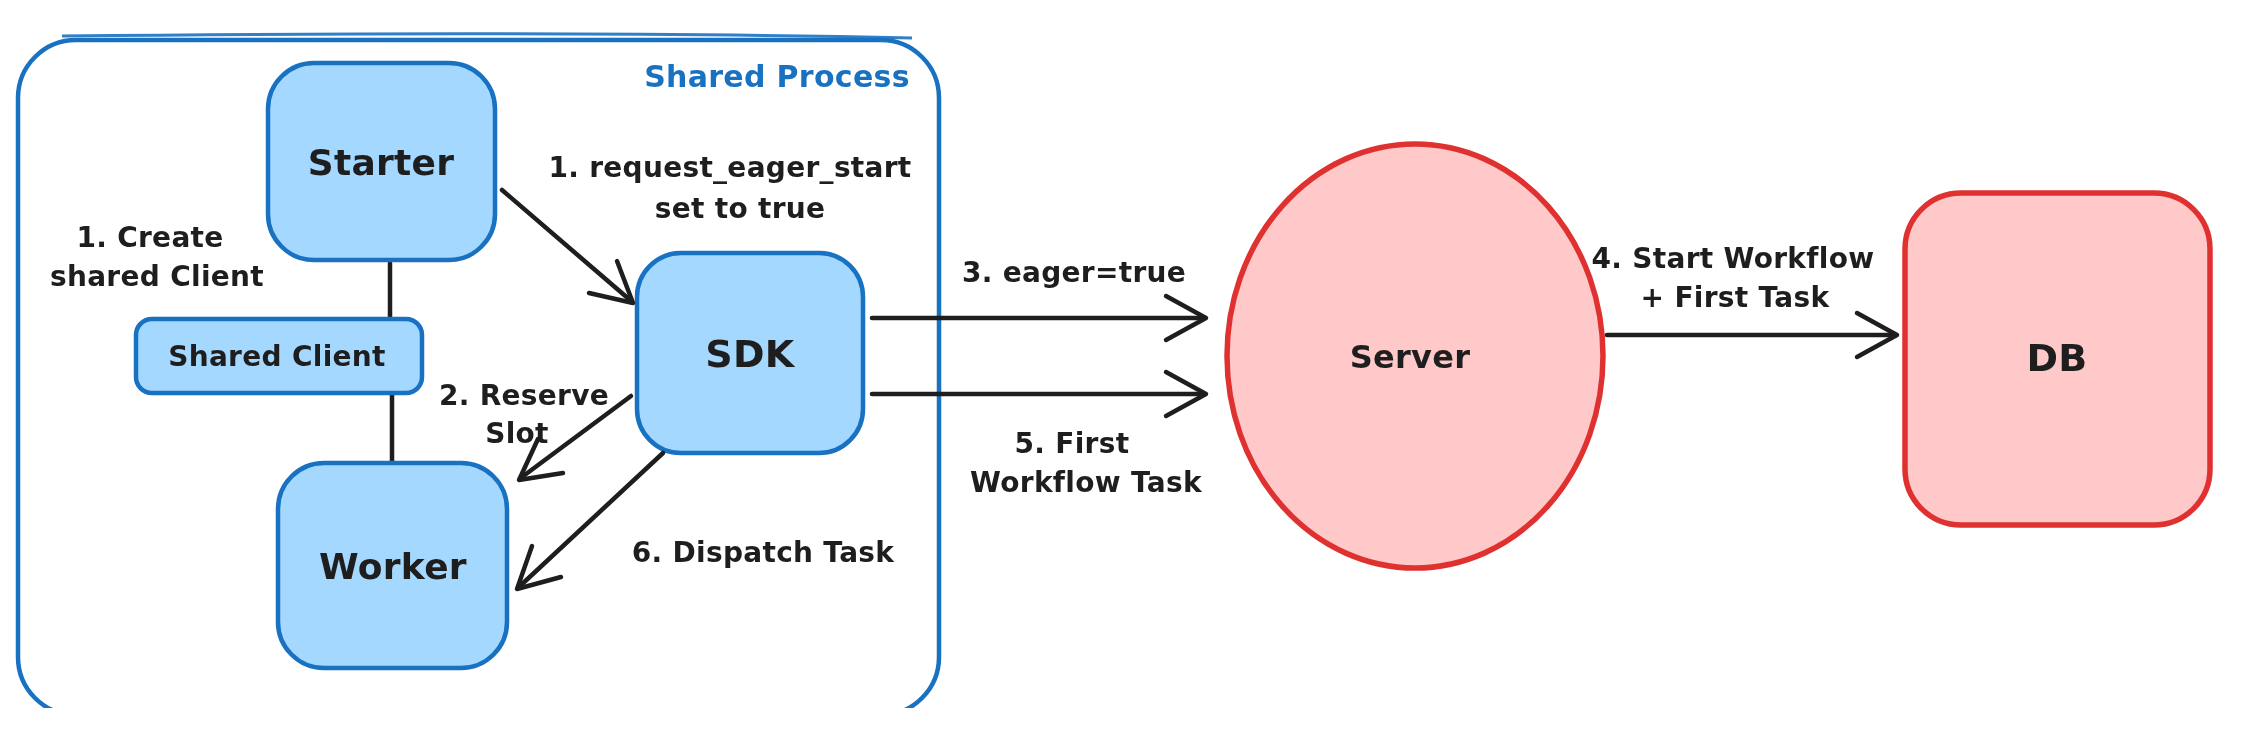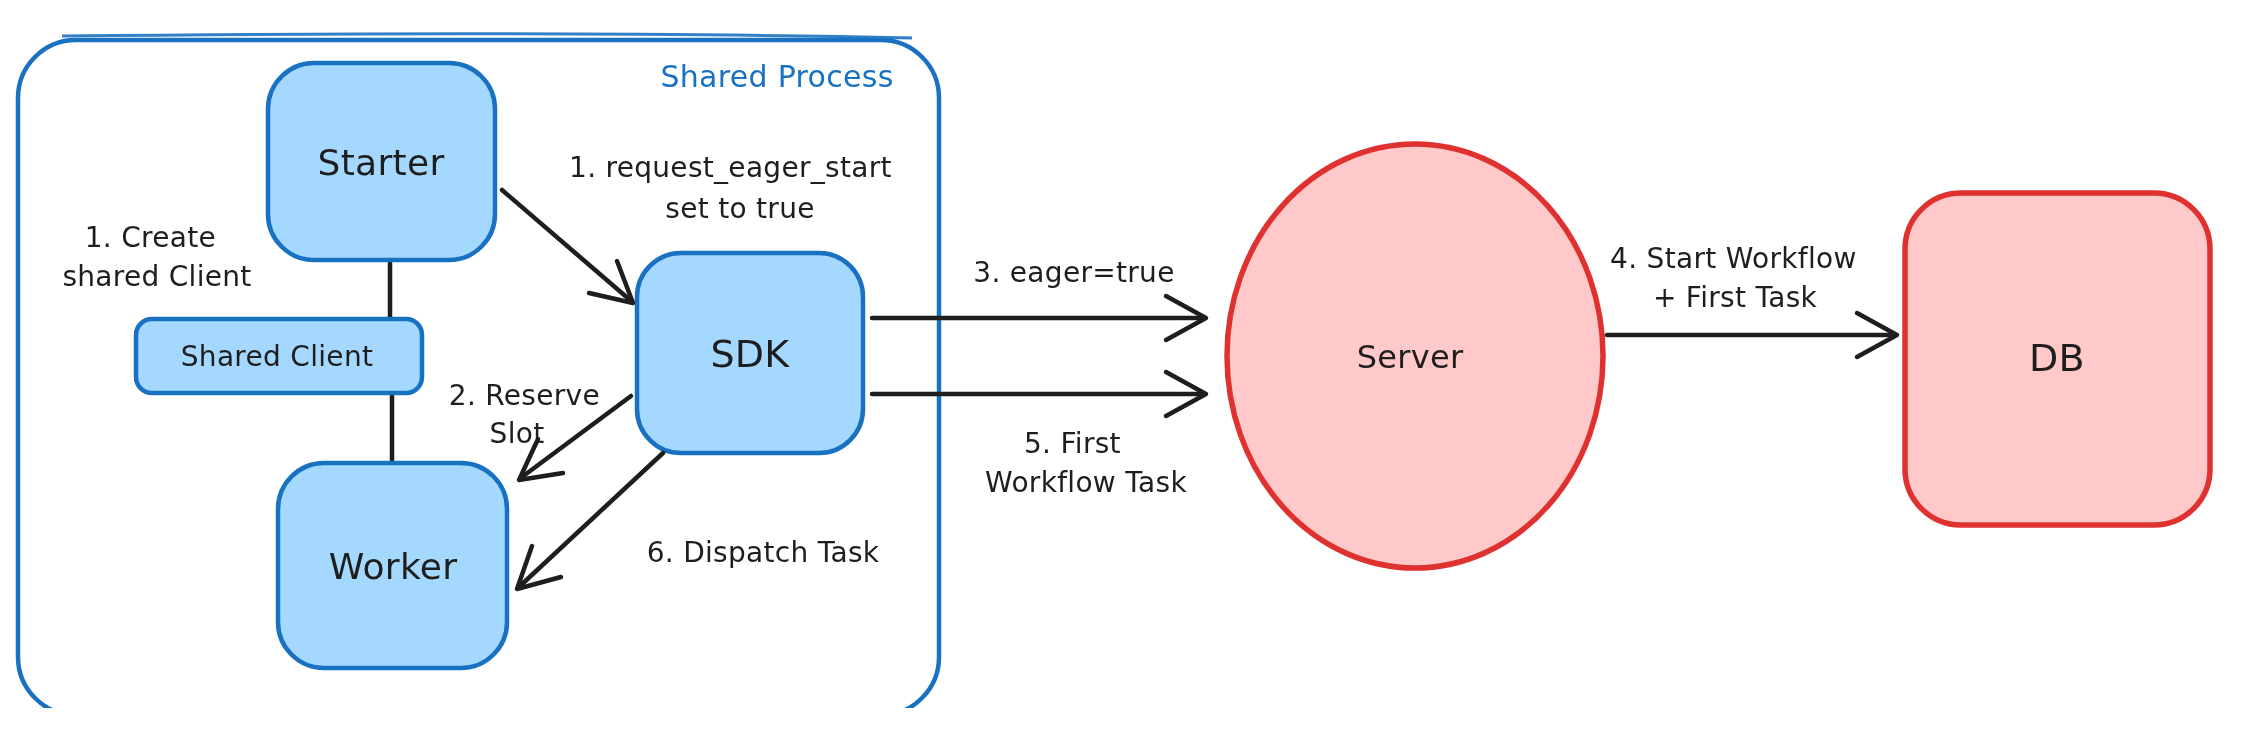--- a/index.html
+++ b/index.html
@@ -6,20 +6,21 @@
     margin: 0;
     padding: 0;
     background: #ffffff;
   }
   .stage {
     width: 2248px;
     height: 708px;
     position: relative;
     background: #ffffff;
     overflow: hidden;
+    font-weight: bold;
   }
   svg { display: block; }
 
   
   .container-box {
     fill: none;
     stroke: #1971c2;
     stroke-width: 4.5;
   }
   .container-accent {

